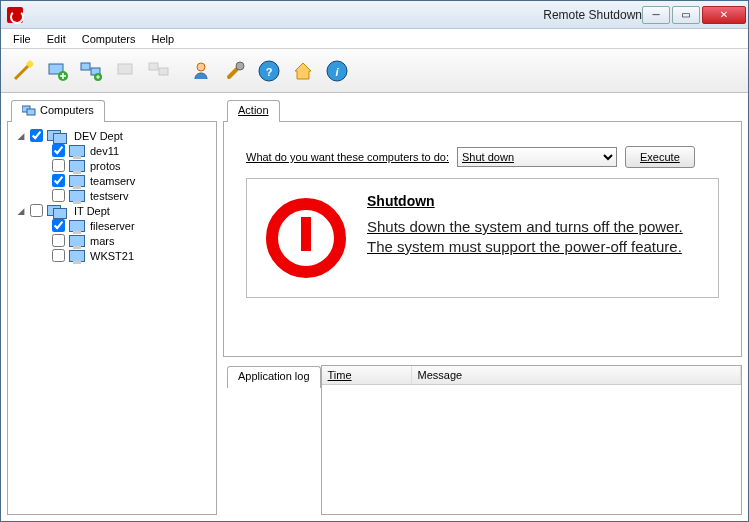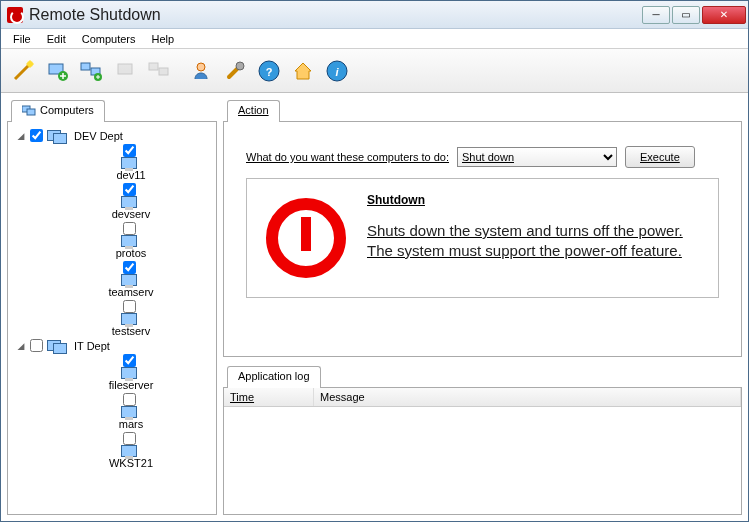--- a/index.html
+++ b/index.html
@@ -1,56 +1,56 @@
 <!DOCTYPE html>
 <html><head>
 <meta charset="utf-8">
 <style>
 * { box-sizing: border-box; margin: 0; padding: 0; font-family: "Segoe UI", Tahoma, sans-serif; font-size: 11px; }
 body { background: #5a7fa8; width: 749px; height: 522px; overflow: hidden; }
 .window { width: 749px; height: 522px; background: #fff; border: 1px solid #4a6a8a; position: relative; }
 .titlebar { height: 28px; background: linear-gradient(#f0f4fa, #d8e4f0); display: flex; align-items: center; border-bottom: 1px solid #b8c8d8; }
 .app-icon { width: 16px; height: 16px; margin: 0 6px; background: #c00; border-radius: 2px; position: relative; }
 .app-icon::after { content:""; position:absolute; top:3px; left:3px; width:10px; height:10px; border:2px solid #fff; border-radius:50%; border-top-color:transparent; }
-.title-text { flex: 1; font-size: 16px; color: #222; }
+.title-text { flex: 1; font-size: 12px; color: #222; text-align: right; }
 .winbtns { display: flex; }
 .winbtn { width: 28px; height: 18px; margin-right: 2px; border: 1px solid #8aa; background: linear-gradient(#f8fafb,#dbe7f2); display:flex; align-items:center; justify-content:center; font-family: Arial; font-size:10px; border-radius:2px; }
 .winbtn.close { width:44px; background: linear-gradient(#e67,#c22); color:#fff; border-color:#a22; }
 .menubar { height: 20px; display: flex; align-items: center; padding: 0 4px; border-bottom: 1px solid #d0d0d0; }
 .menuitem { padding: 2px 8px; cursor: default; }
 .toolbar { height: 44px; background: linear-gradient(#fcfcfc,#ececec); border-bottom: 1px solid #c0c0c0; display: flex; align-items: center; padding: 0 6px; gap: 2px; }
 .tbbtn { width: 32px; height: 32px; display: flex; align-items:center; justify-content:center; border:1px solid transparent; border-radius:3px; }
 .tbsep { width: 6px; }
 .content { display: flex; height: calc(100% - 92px); padding: 6px; gap: 6px; }
 .left { width: 210px; display:flex; flex-direction:column; }
 .right { flex: 1; display:flex; flex-direction:column; gap: 8px; }
 .tabhead { display:flex; height:22px; position:relative; z-index:2; }
 .tab { padding: 3px 10px; background:#fff; border:1px solid #aaa; border-bottom:none; border-radius:3px 3px 0 0; font-size:11px; margin-left:4px; position:relative; top:1px;}
 .panel { flex:1; border:1px solid #aaa; background:#fff; padding:6px; overflow:auto; }
 .tree ul { list-style:none; padding-left:0; }
 .tree li { padding:1px 0; white-space:nowrap; display:flex; align-items:center; }
 .tree .indent0 { padding-left: 2px; }
-.tree .indent1 { padding-left: 38px; flex-direction: column; }
+.tree .indent1 { padding-left: 38px; }
 .tog { width:10px; height:10px; display:inline-flex; align-items:center; justify-content:center; font-size:9px; color:#666; margin-right:4px; }
 .chk { width:13px; height:13px; margin-right:4px; }
 .pcicon { width:16px; height:12px; background:#9cf; border:1px solid #369; margin-right:5px; position:relative; }
 .pcicon::after{content:"";position:absolute;bottom:-3px;left:3px;width:8px;height:3px;background:#ccc;}
 .pcgroup { width:22px; height:12px; position:relative; margin-right:5px; }
 .pcgroup::before,.pcgroup::after{content:"";position:absolute;width:12px;height:9px;background:#9cf;border:1px solid #369;}
 .pcgroup::before{top:0;left:0;}
 .pcgroup::after{top:3px;left:6px;}
 .nodelabel { color:#000; }
 .actionrow { display:flex; align-items:center; gap:8px; padding:12px 10px 6px 10px; }
 select.combo { flex:0 0 160px; height:20px; font-size:11px; background:linear-gradient(#fff,#eee); border:1px solid #888;}
 .btn { padding:2px 14px; height:22px; background:linear-gradient(#fdfdfd,#e4e4e4); border:1px solid #8a8a8a; border-radius:3px; }
 .descbox { margin:4px 10px 10px 10px; border:1px solid #bbb; padding:14px; display:flex; gap:16px; align-items:flex-start; background:#fff;}
 .shuticon { width:90px; height:90px; flex-shrink:0; }
-.desc-title { font-size:12px; font-weight:bold; margin-bottom:14px; }
+.desc-title { font-size:14px; font-weight:bold; margin-bottom:8px; }
 .desc-text { font-size:15px; color:#222; line-height:1.3; }
-.logpanel { flex:0 0 150px; display:flex; flex-direction:column; }
+.logpanel { flex:0 0 150px; display:flex; flex-direction:row; }
 .loghead { display:flex; background:linear-gradient(#fafafa,#eaeaea); border-bottom:1px solid #ccc; }
 .logcol { padding:3px 6px; border-right:1px solid #ddd; font-size:11px; }
 .logcol.time { width:90px;text-decoration:underline; }
 .logcol.msg { flex:1; }
 svg { display:block; }
 </style>
 </head>
 <body>
 
 <div class="window">
@@ -153,25 +153,20 @@
               <input type="checkbox" class="chk" checked="" style="">
               <span class="pcgroup"></span>
               <span class="nodelabel">DEV Dept</span>
             </li>
             <li class="indent1">
               <input type="checkbox" class="chk" checked="" style="">
               <span class="pcicon"></span>
               <span class="nodelabel">dev11</span>
             </li>
             <li class="indent1">
-              <input type="checkbox" class="chk" checked="" style="">
-              <span class="pcicon"></span>
-              <span class="nodelabel">devserv</span>
-            </li>
-            <li class="indent1">
               <input type="checkbox" class="chk" style="">
               <span class="pcicon"></span>
               <span class="nodelabel">protos</span>
             </li>
             <li class="indent1">
               <input type="checkbox" class="chk" checked="" style="">
               <span class="pcicon"></span>
               <span class="nodelabel">teamserv</span>
             </li>
             <li class="indent1">

